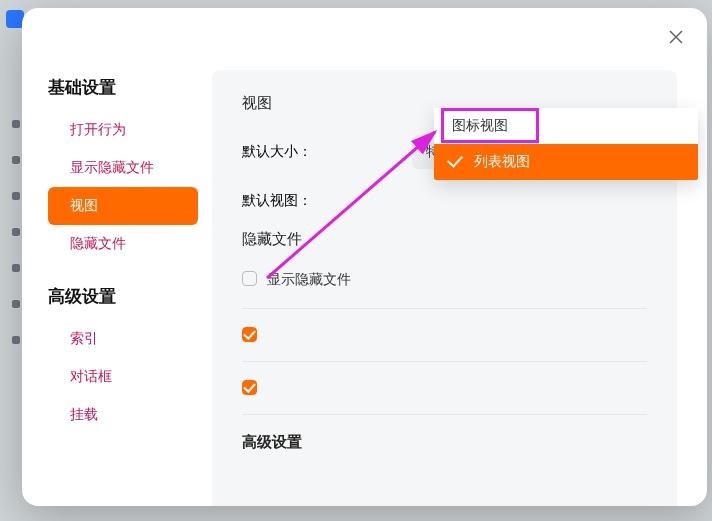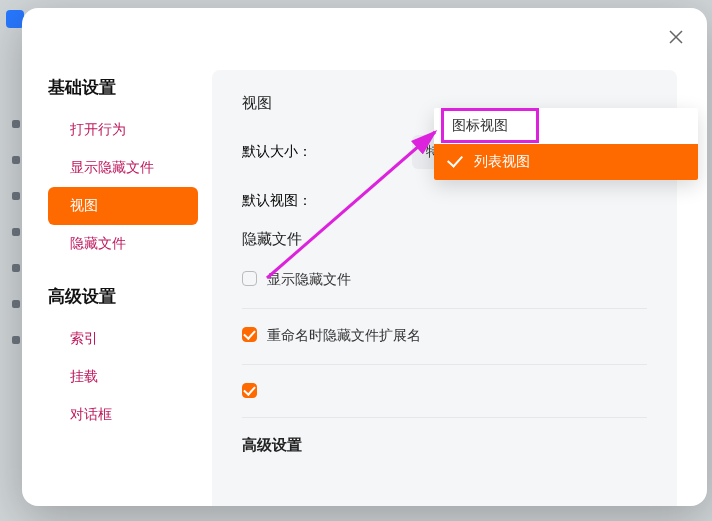--- a/index.html
+++ b/index.html
@@ -150,22 +150,22 @@
   <div class="sidebar">
 
     <div class="cat">基础设置</div>
     <div class="item">打开行为</div>
     <div class="item">显示隐藏文件</div>
     <div class="item active">视图</div>
     <div class="item">隐藏文件</div>
 
     <div class="cat" style="margin-top:14px">高级设置</div>
     <div class="item">索引</div>
+    <div class="item">对话框</div>
     <div class="item">挂载</div>
-    <div class="item">对话框</div>
   </div>
 
   <div class="content">
 
     <div class="section-title">视图</div>
 
     <div class="row">
       <div class="row-label">默认大小：</div>
       <div class="select-box">
         <span>特大</span>
@@ -182,21 +182,20 @@
     <div class="section-title" style="margin-top:6px">隐藏文件</div>
 
     <div class="check-row">
       <div class="checkbox"></div>
       <div class="check-label">显示隐藏文件</div>
     </div>
     <div class="divider tight"></div>
 
     <div class="check-row">
       <div class="checkbox checked"></div>
-      <div class="check-label">重命名时隐藏文件扩展名</div>
     </div>
     <div class="divider tight"></div>
 
     <div class="check-row">
       <div class="checkbox checked"></div>
     </div>
     <div class="divider tight"></div>
 
     <div class="section-title" style="margin-top:6px; font-weight:600">高级设置</div>
 

